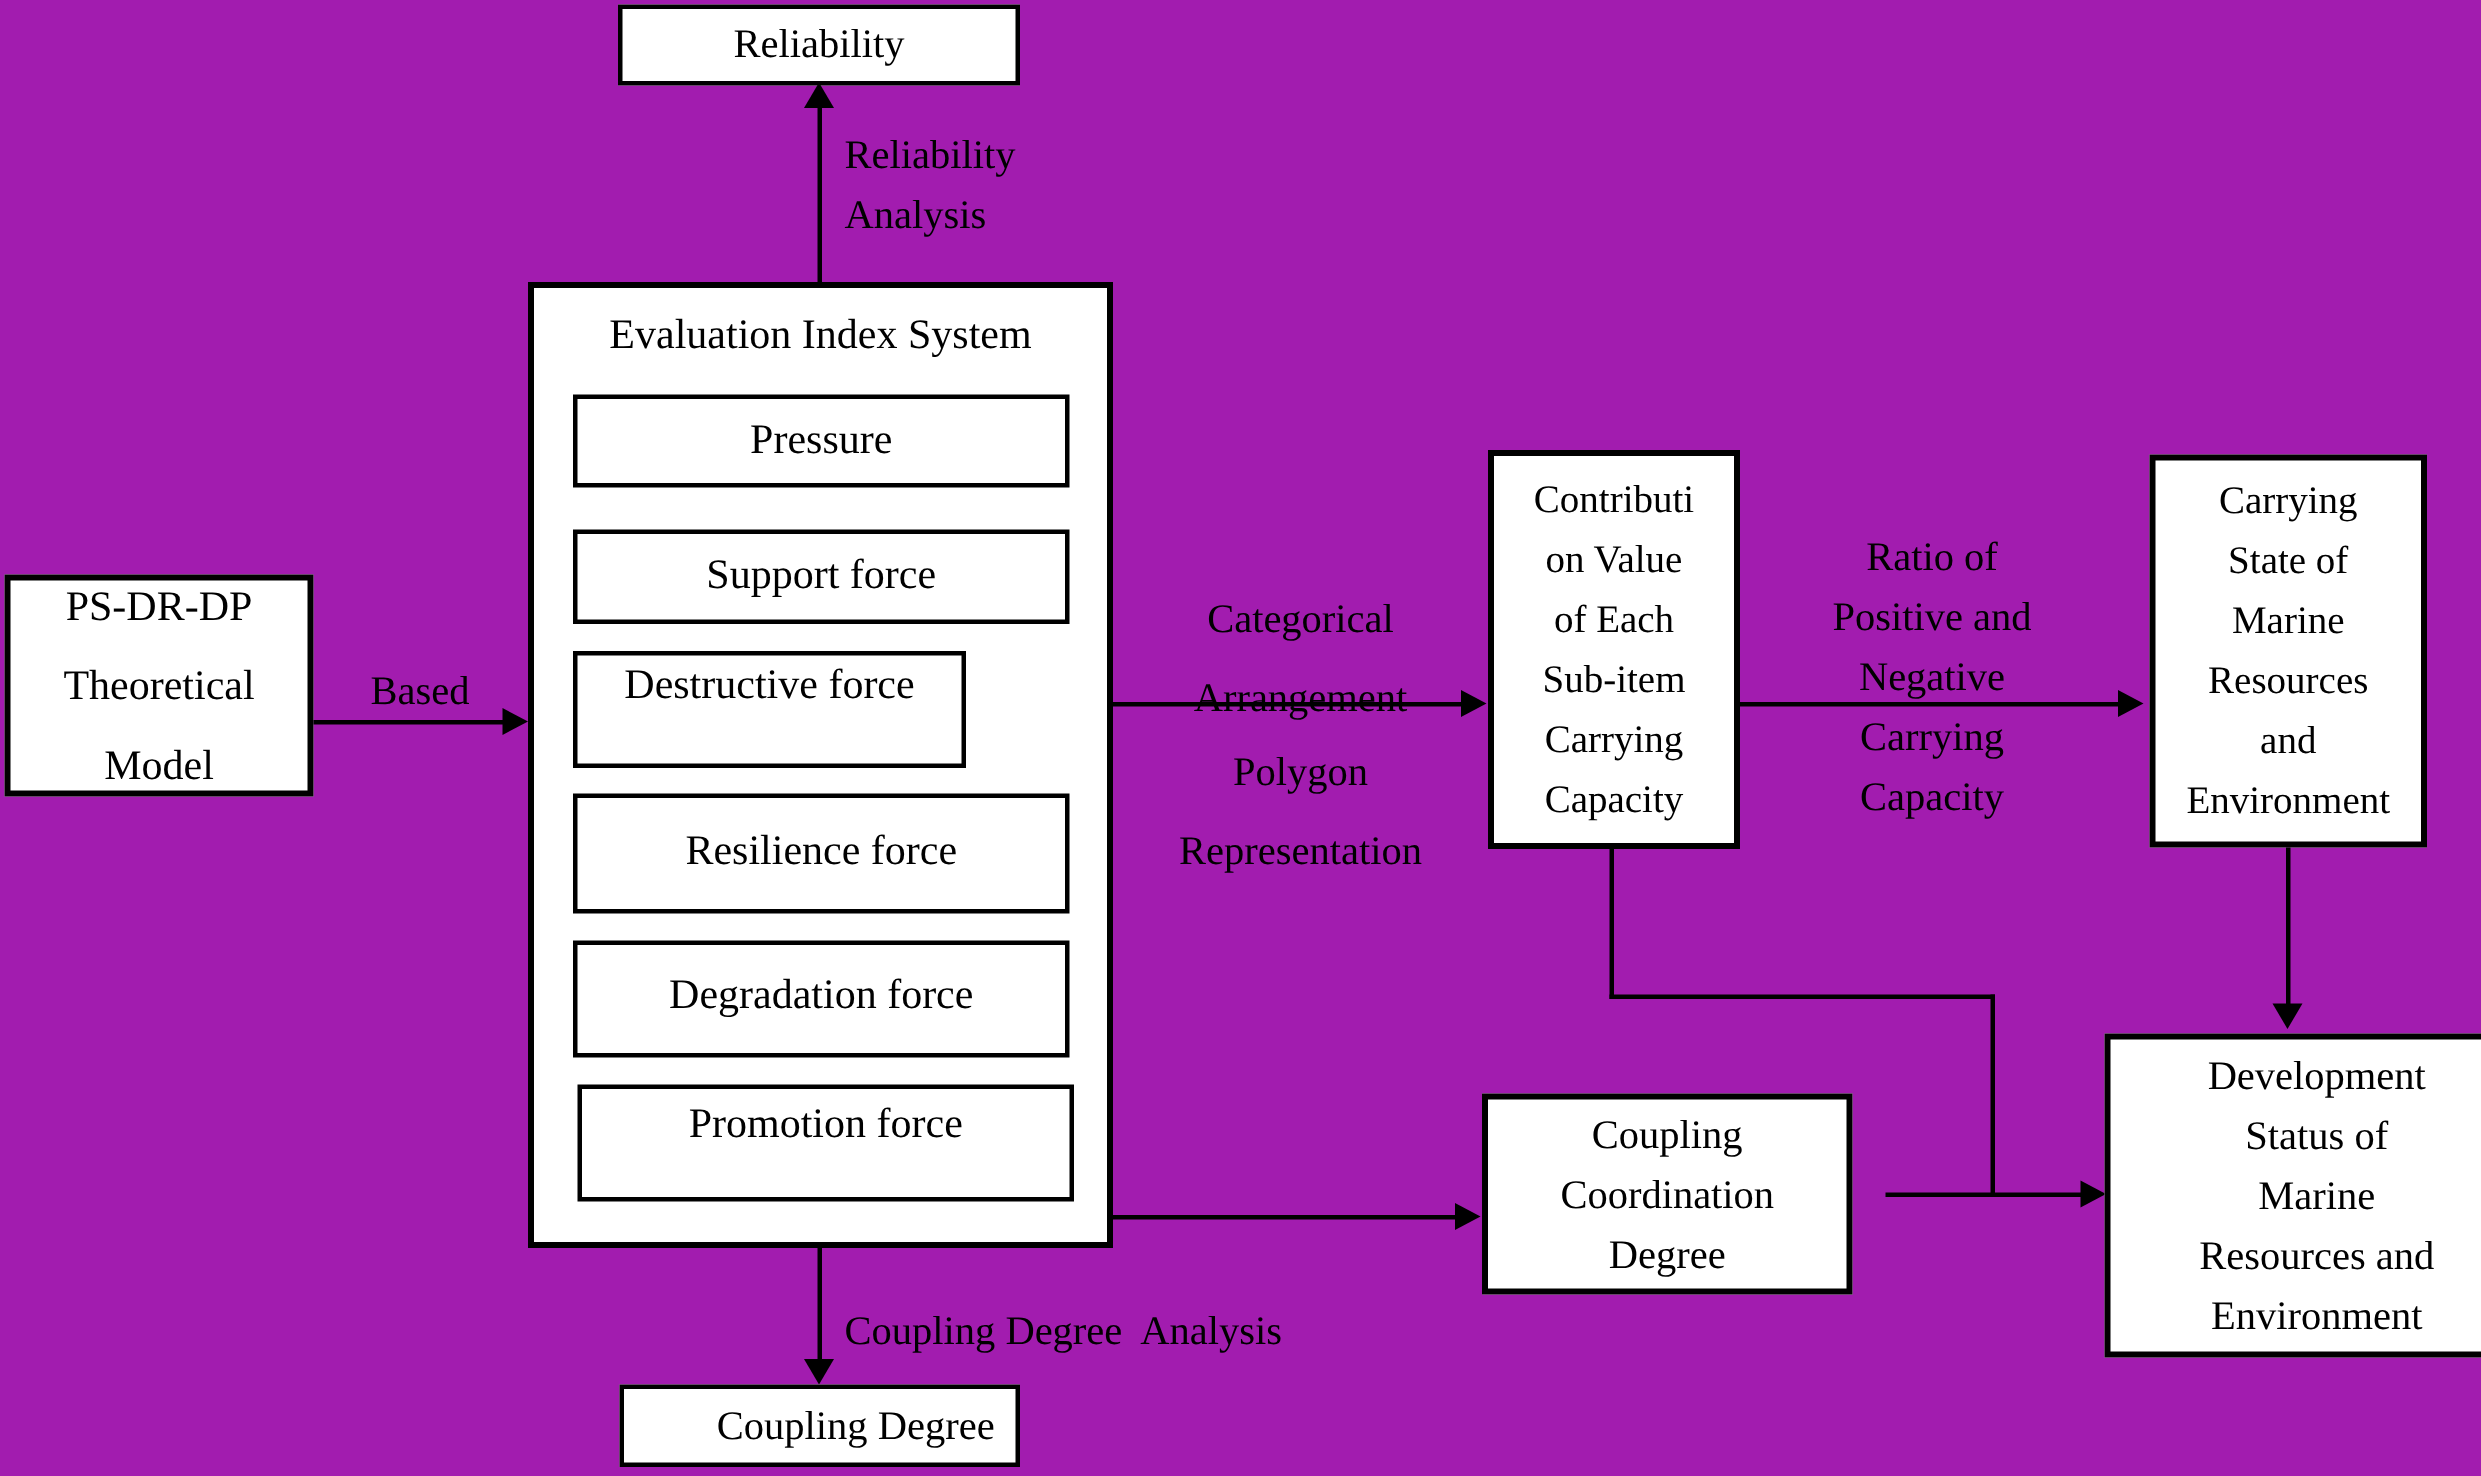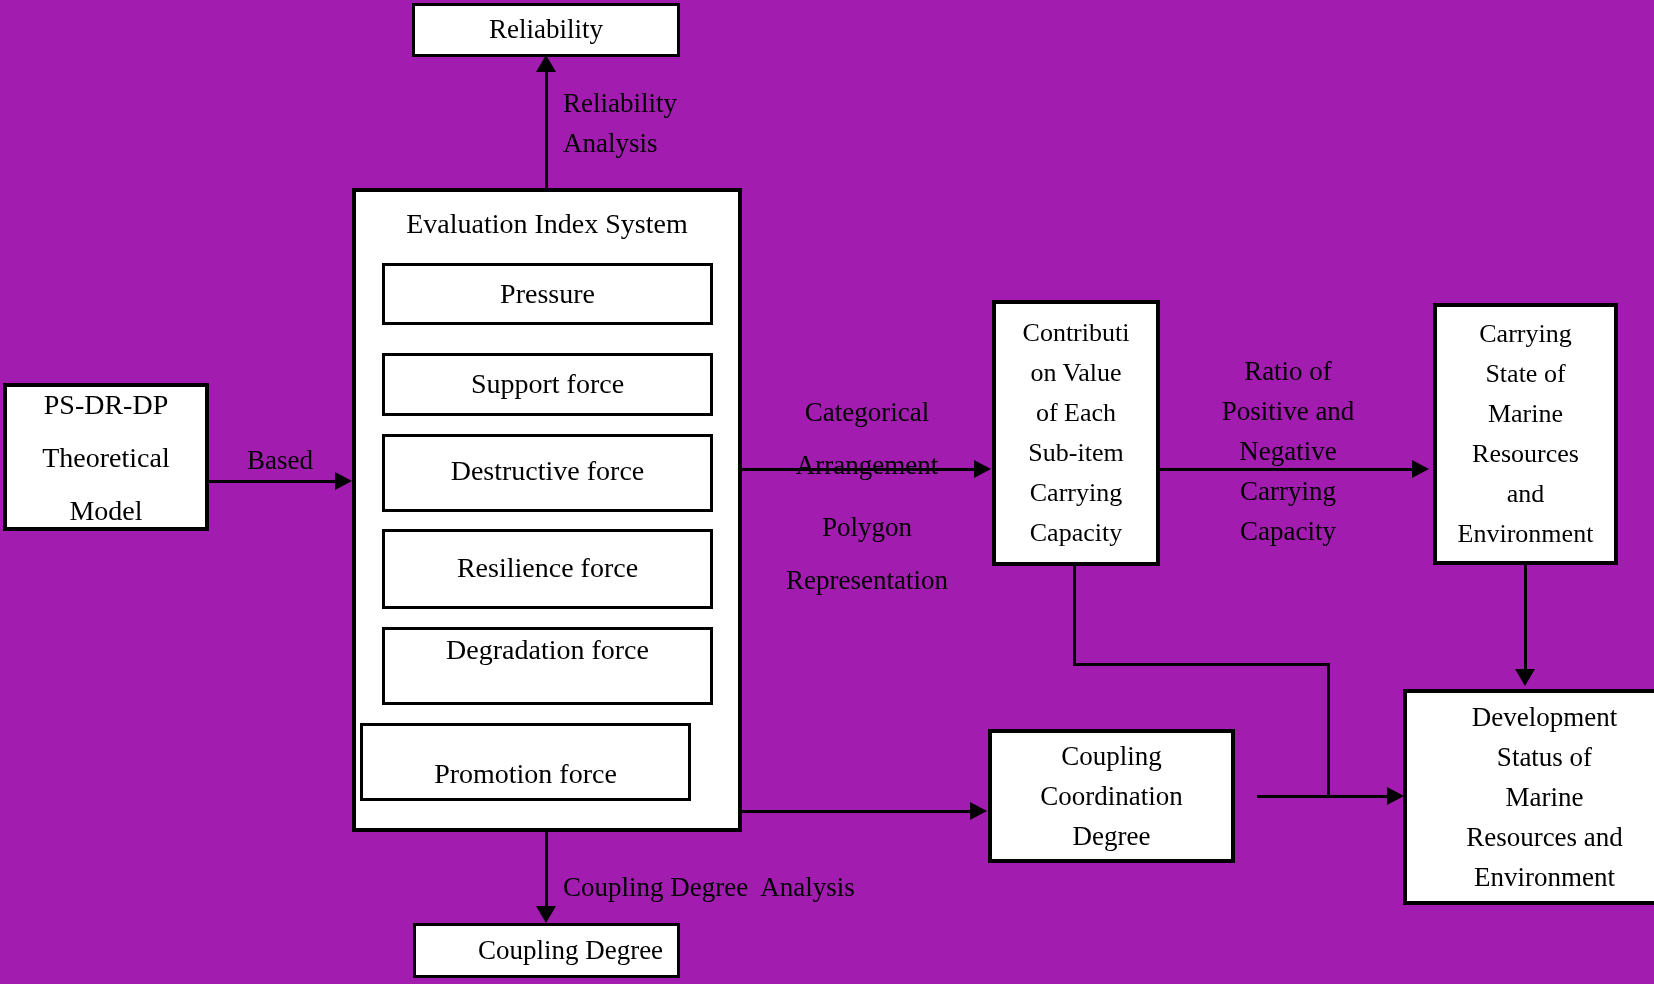--- a/index.html
+++ b/index.html
@@ -63,38 +63,38 @@
   <div class="arrow up" style="left:536px; top:55px;"></div>
 
   <div class="label fs27 lh40" style="left:563px; top:83px; text-align:left;">Reliability
 Analysis</div>
 
   <div class="box thick" style="left:352px; top:188px; width:390px; height:644px; align-items:flex-start;"></div>
   <div class="label fs28" style="left:356px; top:208px; width:382px;">Evaluation Index System</div>
 
   <div class="box fs28" style="left:382px; top:263px; width:331px; height:62px;">Pressure</div>
   <div class="box fs28" style="left:382px; top:353px; width:331px; height:63px;">Support force</div>
-  <div class="box fs28" style="left:382px; top:434px; width:331px; height:78px; align-items:flex-start; padding-top:14px;">Destructive force</div>
+  <div class="box fs28" style="left:382px; top:434px; width:262px; height:78px; align-items:flex-start; ">Destructive force</div>
   <div class="box fs28" style="left:382px; top:529px; width:331px; height:80px; align-items:flex-start; padding-top:16px;">Resilience force</div>
-  <div class="box fs28" style="left:382px; top:627px; width:331px; height:78px; align-items:flex-start; ">Degradation force</div>
-  <div class="box fs28" style="left:360px; top:723px; width:331px; height:78px; align-items:flex-start; padding-top:28px;">Promotion force</div>
+  <div class="box fs28" style="left:382px; top:627px; width:331px; height:78px; align-items:flex-start; padding-top:14px;">Degradation force</div>
+  <div class="box fs28" style="left:385px; top:723px; width:331px; height:78px; align-items:flex-start; padding-top:4px;">Promotion force</div>
 
   <div class="box thick fs28 lh38" style="left:3px; top:383px; width:206px; height:148px;">PS-DR-DP
 Theoretical
 Model</div>
 
   <div class="label fs27" style="left:225px; top:445px; width:110px;">Based</div>
   <div class="line" style="left:209px; top:480px; width:128px; height:3px;"></div>
   <div class="arrow right" style="left:335px; top:472px;"></div>
 
   <div class="label fs27 lh38" style="left:742px; top:386px; width:250px;">Categorical
 Arrangement</div>
   <div class="line" style="left:742px; top:468px; width:234px; height:3px;"></div>
   <div class="arrow right" style="left:974px; top:460px;"></div>
-  <div class="label fs27 lh38" style="left:742px; top:501px; width:250px;">Polygon
+  <div class="label fs27 lh38" style="left:742px; top:488px; width:250px;">Polygon
 Representation</div>
 
   <div class="box thick fs26 lh40" style="left:992px; top:300px; width:168px; height:266px;">Contributi
 on Value
 of Each
 Sub-item
 Carrying
 Capacity</div>
 
   <div class="label fs27 lh40" style="left:1188px; top:351px; width:200px;">Ratio of

